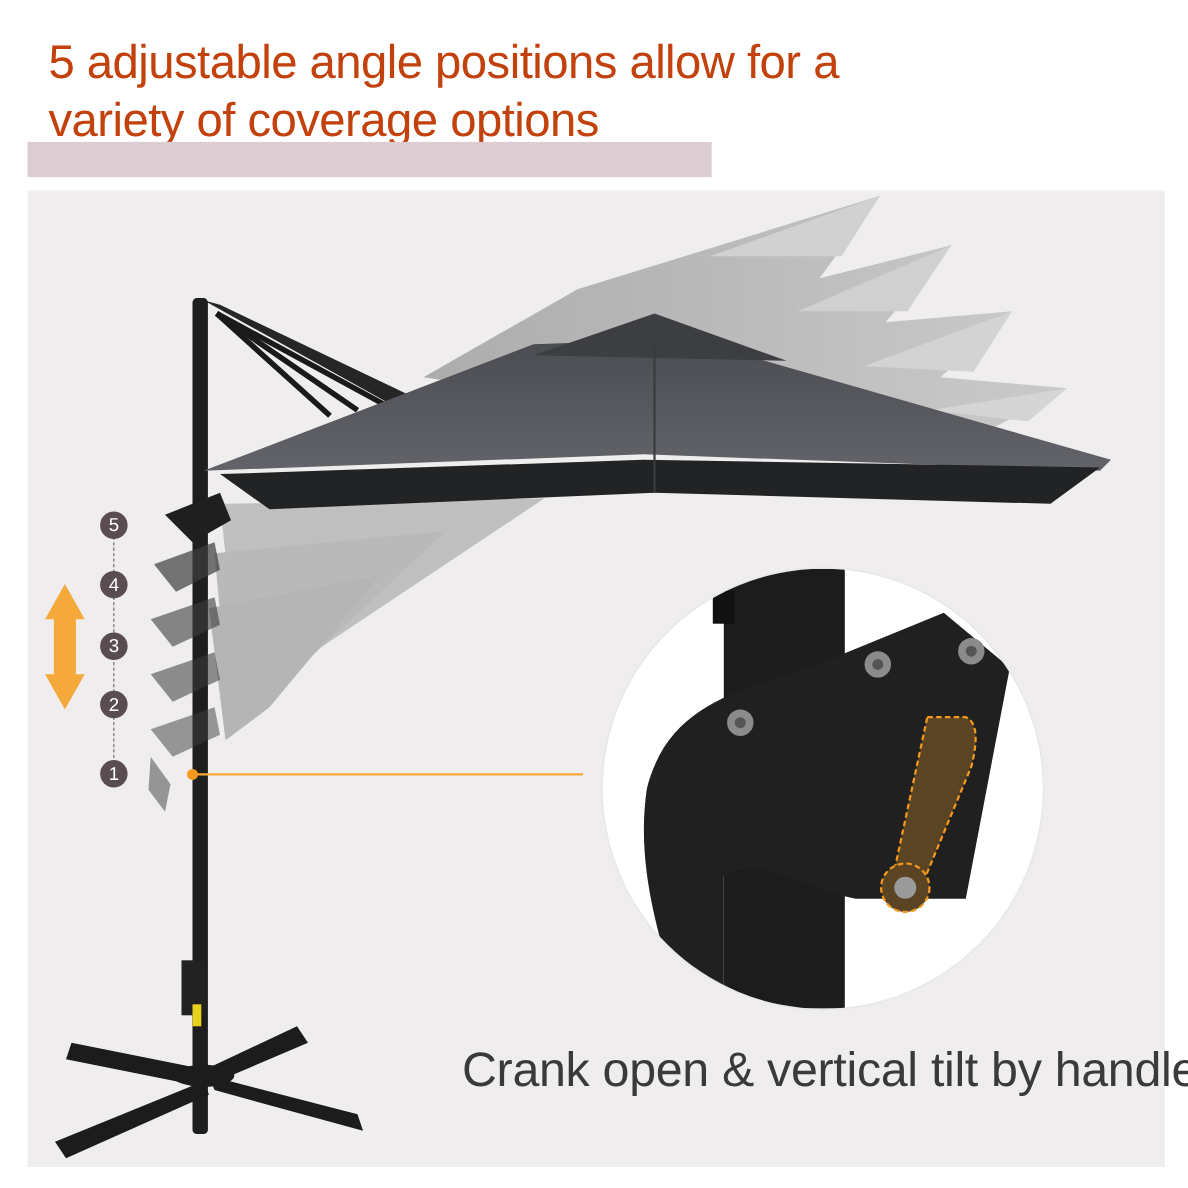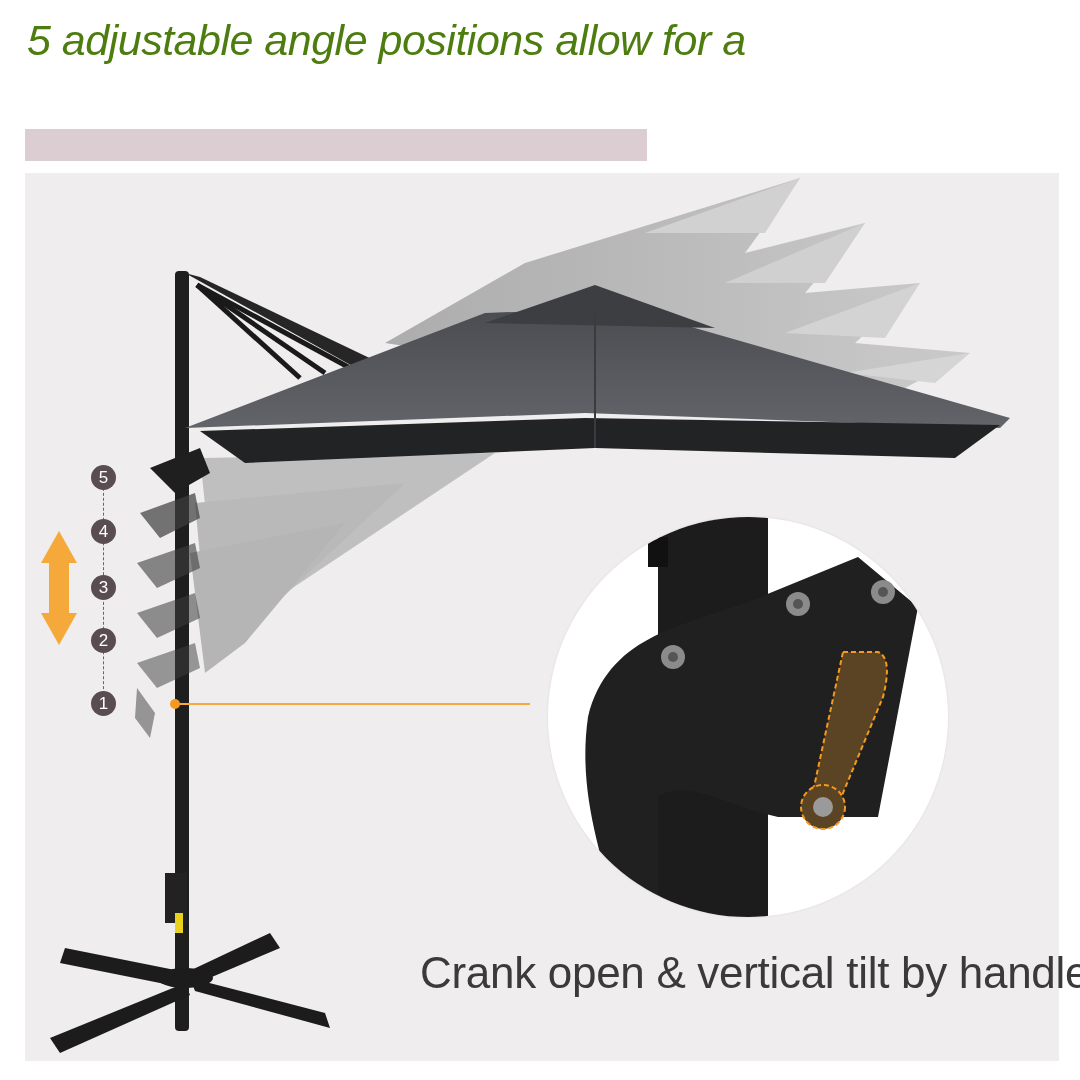--- a/index.html
+++ b/index.html
@@ -1,34 +1,35 @@
 <!DOCTYPE html>
 <html><head>
 <meta charset="utf-8">
 <style>
   html, body { margin:0; padding:0; }
   body { width:1080px; height:1080px; background:#ffffff; position:relative; overflow:hidden;
          font-family:"Liberation Sans", "DejaVu Sans", sans-serif; }
-  .headline { position:absolute; left:27px; top:14px; width:900px; margin:0;
-              font-size:43px; line-height:53px; font-weight:400; color:#4d7c0f; letter-spacing:-0.5px;font-style:italic; }
+  .headline { position:absolute; left:27px; top:14px; width:900px; margin:17px;
+              font-size:43px; line-height:53px; font-weight:400; color:#c2410c; letter-spacing:-0.5px; }
   .accent-bar { position:absolute; left:25px; top:129px; width:622px; height:32px; background:#dccdd2; }
   .panel { position:absolute; left:25px; top:173px; width:1034px; height:888px; background:#efeded; overflow:hidden; }
   .scene { position:absolute; left:0; top:0; width:1034px; height:888px; }
   .caption { position:absolute; left:420px; top:948px; font-size:44px; color:#3a3a3a; letter-spacing:-0.3px; white-space:nowrap; }
   .pos-marker { position:absolute; width:25px; height:25px; border-radius:50%; background:#5a4d52; color:#fff;
                 font-size:17px; line-height:25px; text-align:center; }
   .pos-dash { position:absolute; left:103px; top:478px; width:0; height:226px; border-left:1.5px dashed #6d6268; }
   .zoom-circle { position:absolute; left:548px; top:517px; width:400px; height:400px; border-radius:50%;
                  background:#ffffff; overflow:hidden; box-shadow:0 0 3px rgba(0,0,0,0.08); }
 </style>
 </head>
 <body>
 
 <h1 class="headline">
   <span>5 adjustable angle positions allow for a</span><br>
+  <span>variety of coverage options</span>
 </h1>
 
 <div class="accent-bar"></div>
 
 <div class="panel">
   <svg class="scene" viewBox="0 0 1034 888">
     <defs>
       <linearGradient id="canopyG" x1="0" y1="0" x2="0" y2="1">
         <stop offset="0" stop-color="#4a4c51"></stop>
         <stop offset="1" stop-color="#62646a"></stop>

